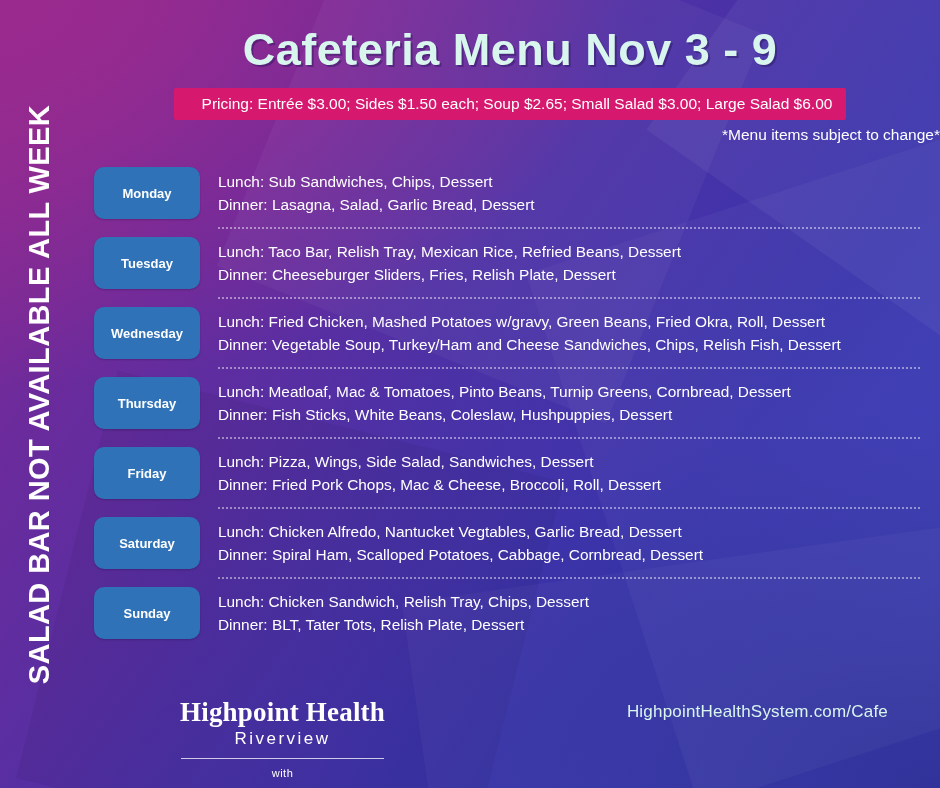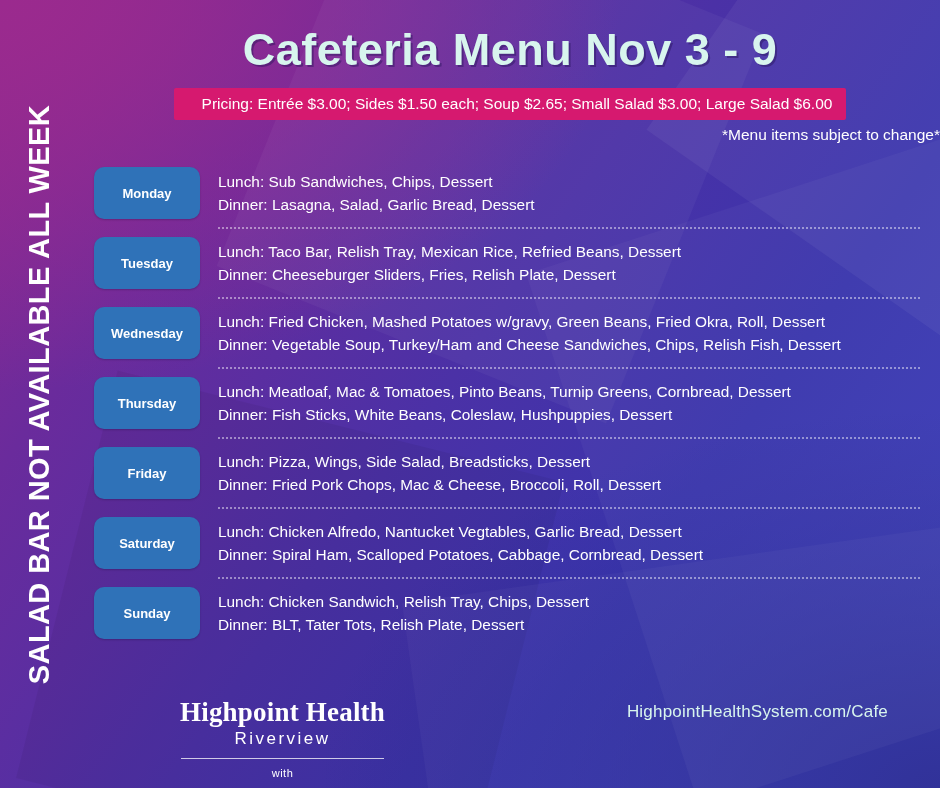--- a/index.html
+++ b/index.html
@@ -289,21 +289,21 @@
           </div>
         </div>
         <div class="divider"></div>
       </div>
 
       <div class="day-row">
         <div class="day-pill">Friday</div>
         <div class="meals">
           <div class="meal">
             <span class="lbl">Lunch:</span>
-            <span>Pizza, Wings, Side Salad, Breadsticks, Dessert</span>
+            <span>Pizza, Wings, Side Salad, Sandwiches, Dessert</span>
           </div>
           <div class="meal">
             <span class="lbl">Dinner:</span>
             <span>Fried Pork Chops, Mac &amp; Cheese, Broccoli, Roll, Dessert</span>
           </div>
         </div>
         <div class="divider"></div>
       </div>
 
       <div class="day-row">

